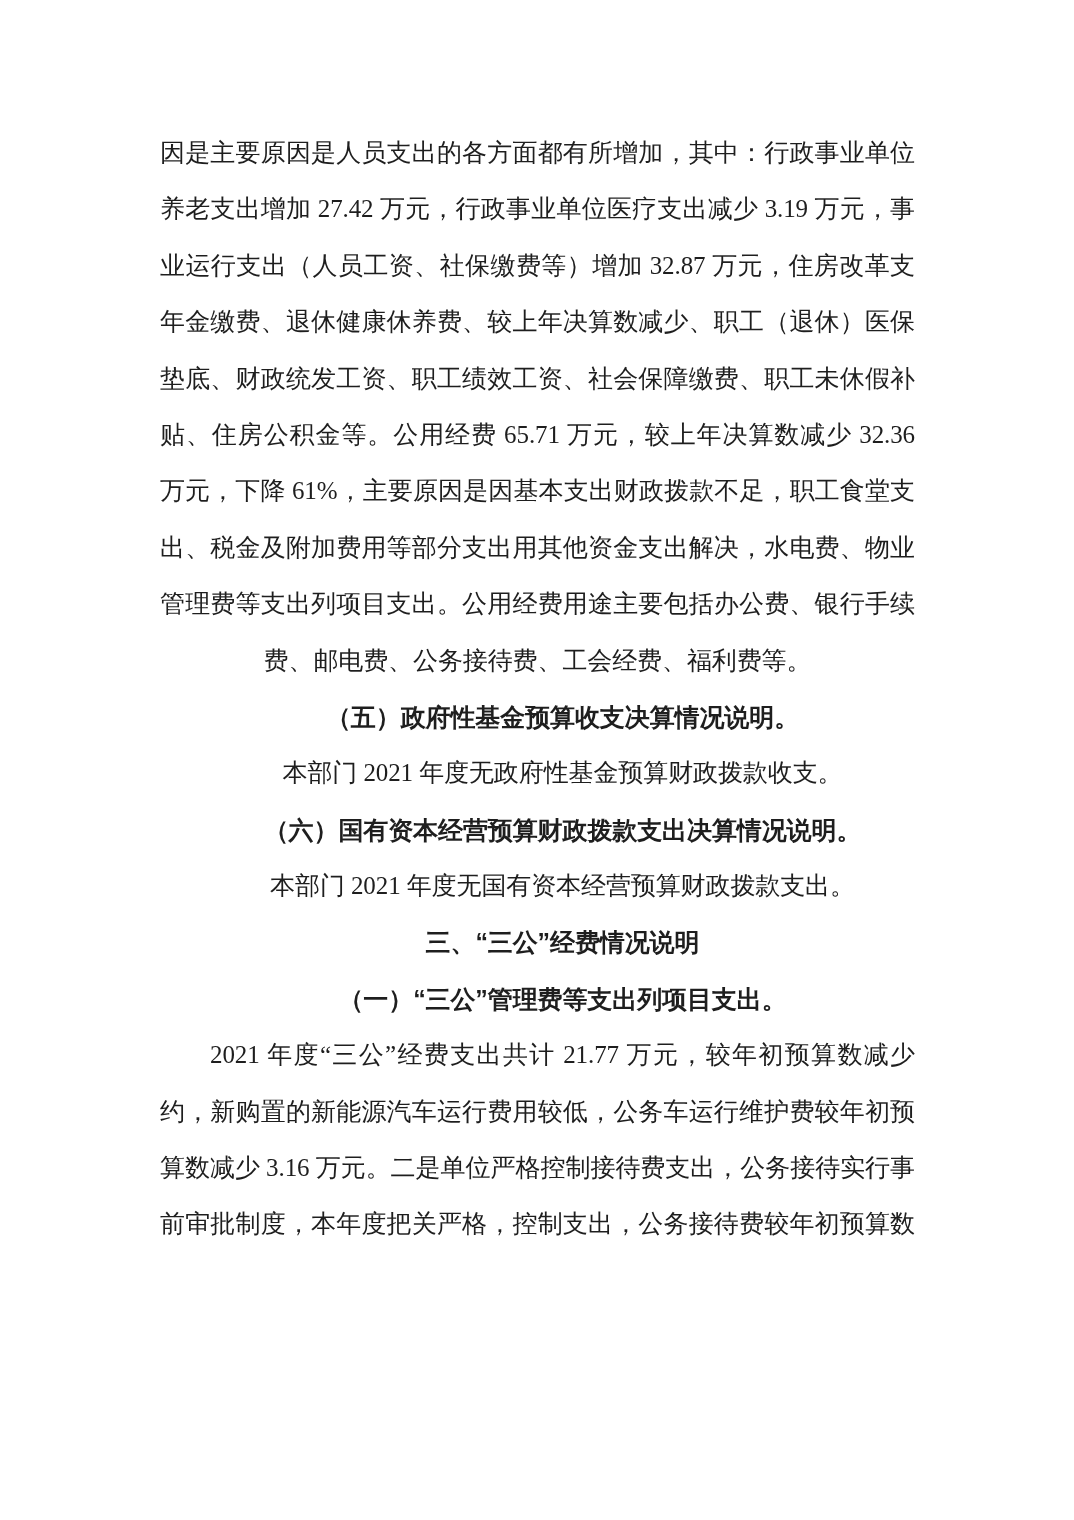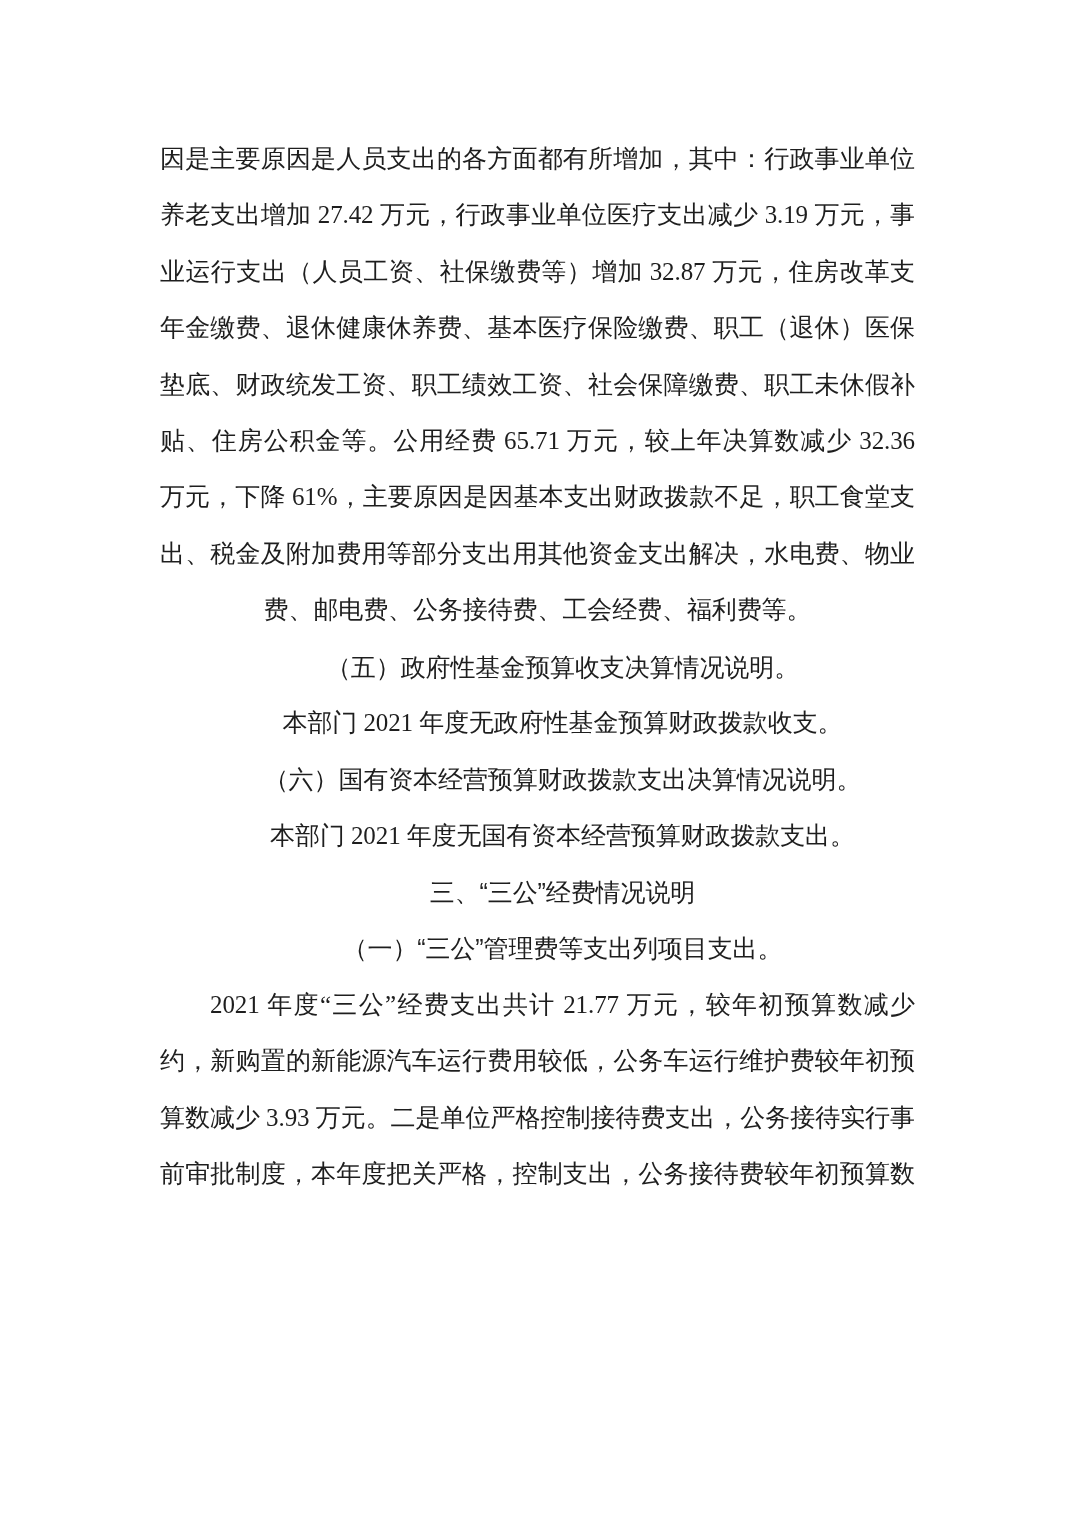--- a/index.html
+++ b/index.html
@@ -12,21 +12,21 @@
     width: 1074px;
     height: 1520px;
     background: #ffffff;
     color: #1e1e1e;
     font-family: "Liberation Serif", "DejaVu Serif", serif;
     overflow: hidden;
   }
   .content {
     position: absolute;
     left: 160px;
-    top: 131px;
+    top: 125px;
     width: 755px;
   }
   .line {
     height: 56.4px;
     line-height: 56.4px;
     font-size: 25px;
     letter-spacing: -0.1px;
     overflow: hidden;
   }
   .line:not(.justify) {
@@ -37,41 +37,42 @@
     text-align: justify;
     text-align-last: justify;
     text-justify: inter-character;
     word-break: break-all;
   }
   .indent {
     text-indent: 2em;
   }
   .heading {
     font-family: "Liberation Sans", "DejaVu Sans", sans-serif;
-    font-weight: 400;
+    font-weight: 700;
   }
 </style>
 </head>
 <body>
 
 <div class="page">
   <div class="content">
     <div class="line justify">因是主要原因是人员支出的各方面都有所增加，其中：行政事业单位</div>
     <div class="line justify">养老支出增加 27.42 万元，行政事业单位医疗支出减少 3.19 万元，事</div>
     <div class="line justify">业运行支出（人员工资、社保缴费等）增加 32.87 万元，住房改革支</div>
-    <div class="line justify">年金缴费、退休健康休养费、基本医疗保险缴费、职工（退休）医保</div>
+    <div class="line justify">年金缴费、退休健康休养费、较上年决算数减少、职工（退休）医保</div>
     <div class="line justify">垫底、财政统发工资、职工绩效工资、社会保障缴费、职工未休假补</div>
     <div class="line justify">贴、住房公积金等。公用经费 65.71 万元，较上年决算数减少 32.36</div>
     <div class="line justify">万元，下降 61%，主要原因是因基本支出财政拨款不足，职工食堂支</div>
     <div class="line justify">出、税金及附加费用等部分支出用其他资金支出解决，水电费、物业</div>
+    <div class="line justify">管理费等支出列项目支出。公用经费用途主要包括办公费、银行手续</div>
     <div class="line">费、邮电费、公务接待费、工会经费、福利费等。</div>
     <div class="line heading indent">（五）政府性基金预算收支决算情况说明。</div>
     <div class="line indent">本部门 2021 年度无政府性基金预算财政拨款收支。</div>
     <div class="line heading indent">（六）国有资本经营预算财政拨款支出决算情况说明。</div>
     <div class="line indent">本部门 2021 年度无国有资本经营预算财政拨款支出。</div>
     <div class="line heading indent">三、“三公”经费情况说明</div>
     <div class="line heading indent">（一）“三公”管理费等支出列项目支出。</div>
     <div class="line justify indent">2021 年度“三公”经费支出共计 21.77 万元，较年初预算数减少</div>
     <div class="line justify">约，新购置的新能源汽车运行费用较低，公务车运行维护费较年初预</div>
-    <div class="line justify">算数减少 3.93 万元。二是单位严格控制接待费支出，公务接待实行事</div>
+    <div class="line justify">算数减少 3.16 万元。二是单位严格控制接待费支出，公务接待实行事</div>
     <div class="line justify">前审批制度，本年度把关严格，控制支出，公务接待费较年初预算数</div>
   </div>
 </div>
 
 </body></html>

